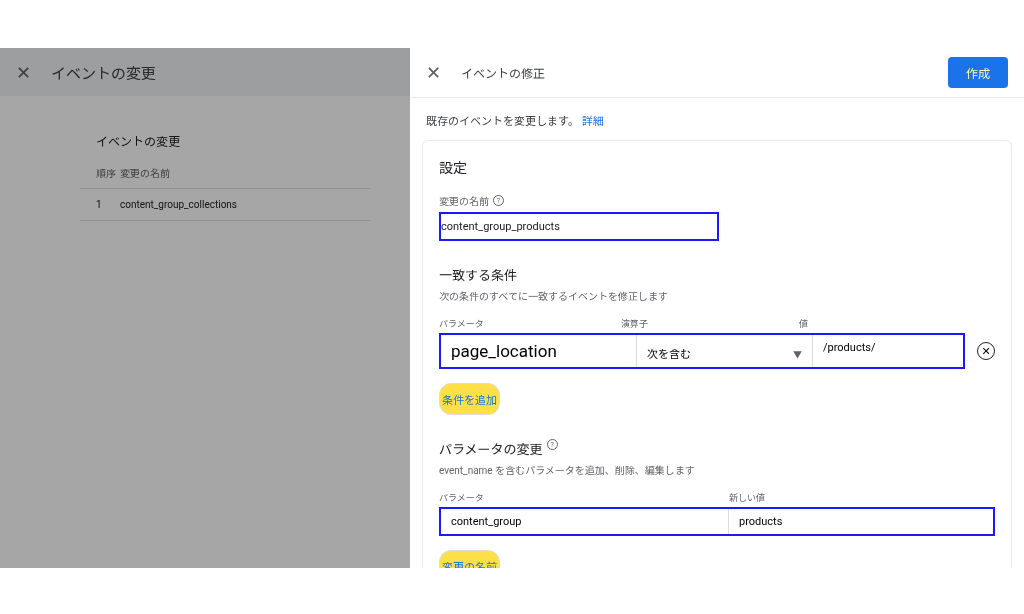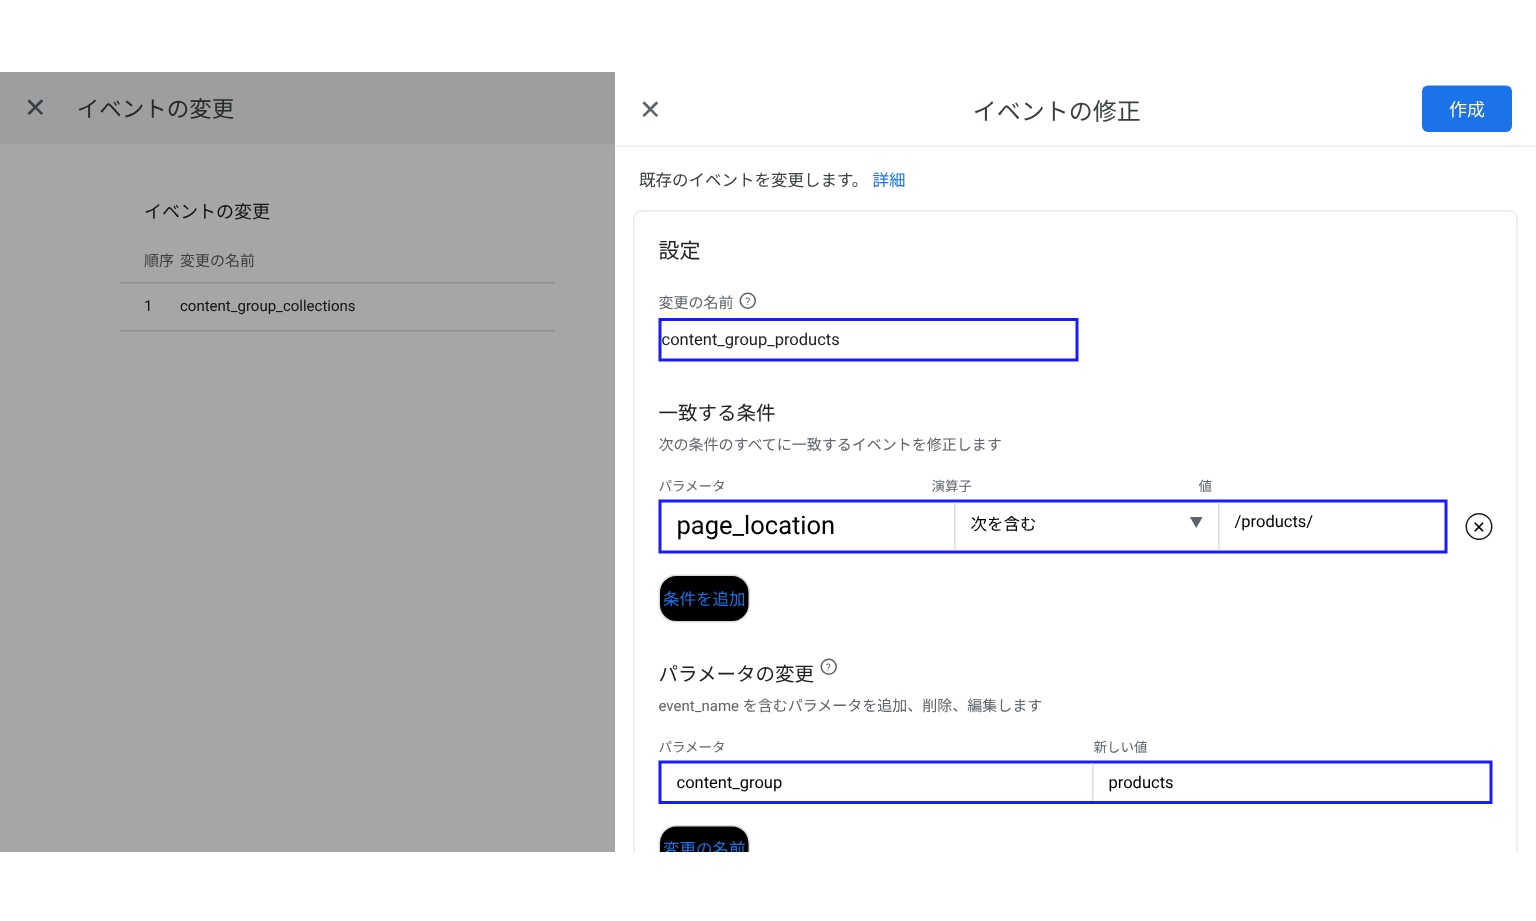--- a/index.html
+++ b/index.html
@@ -110,24 +110,23 @@
     }
     
     .right-header .close {
       margin-right: 20px;
       color: #5f6368;
       font-size: 18px;
       cursor: pointer;
     }
     
     .right-header .title {
-      font-size: 16px;
+      font-size: 12px;
       color: #3c4043;
       flex: 1;
-      text-align: center;
     }
     
     .btn-create {
       background: #1a73e8;
       color: #fef9c3;
       border: none;
       padding: 7px 18px;
       font-size: 12px;
       border-radius: 4px;
       cursor: pointer;
@@ -234,21 +233,21 @@
       border-right: 1px solid #dadce0;
     }
     
     .cond-op {
       width: 176px;
       padding: 6px 10px;
       font-size: 11px;
       border-right: 1px solid #dadce0;
       display: flex;
       justify-content: space-between;
-      align-items: flex-start;
+      align-items: flex-end;
     }
     
     .cond-op .caret {
       font-size: 9px;
       color: #5f6368;
     }
     
     .cond-val {
       flex: 1;
       padding: 6px 10px;
@@ -271,21 +270,21 @@
     
     .link-btn {
       margin-top: 14px;
       display: inline-block;
       padding: 7px 2px;
       font-size: 11px;
       color: #1a73e8;
       border: 1px solid #dadce0;
       border-radius: 12px;
       cursor: pointer;
-      background: #000000;
+      background: #fde047;
     }
     
     .param-labels {
       display: flex;
       font-size: 9px;
       color: #5f6368;
       margin-bottom: 3px;
     }
     
     .plabel-param { width: 290px; }

